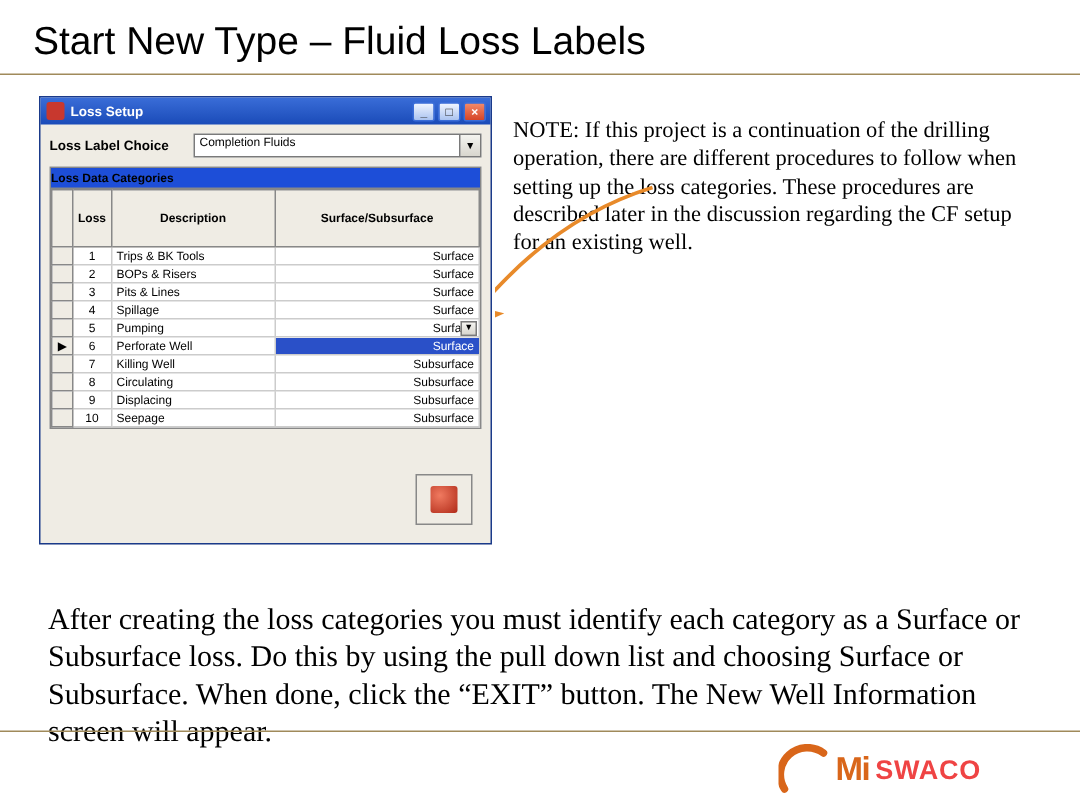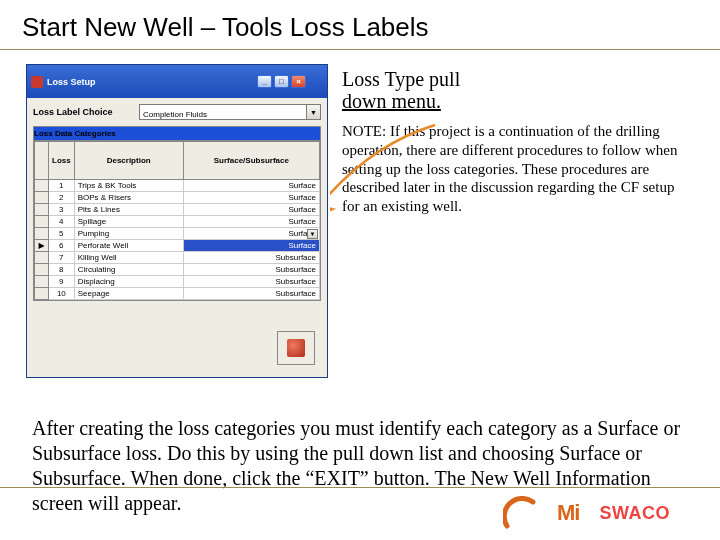--- a/index.html
+++ b/index.html
@@ -34,26 +34,26 @@
   .win {
     width: 302px;
     border: 1px solid #1a3a8a;
     background: #efece4;
     font-family: Tahoma, sans-serif;
     font-size: 9px;
     color: #000;
     position: relative;
   }
   .win-titlebar {
-    height: 33px;
+    height: 18px;
     background: linear-gradient(#3a6dd8, #1a4bb8);
     color: #fff;
     display: flex;
     align-items: center;
-    padding: 0 21px 0 4px;
+    padding: 0 3px 0 4px;
     font-weight: bold;
     font-size: 9px;
   }
   .win-titlebar .t-icon {
     width: 12px; height: 12px;
     background: #c8382e;
     margin-right: 4px;
     border-radius: 2px;
   }
   .win-ctrls { margin-left: auto; display: flex; gap: 2px; }
@@ -62,28 +62,28 @@
     background: linear-gradient(#f0f5ff,#aac3f0);
     border: 1px solid #3a6dd8;
     border-radius: 2px;
     font-size: 8px;
     text-align: center;
     line-height: 11px;
     color: #2a2a2a;
   }
   .win-btn.close { background: linear-gradient(#f28a6a,#d64528); color:#fff; }
   .win-body { padding: 6px; }
-  .win-row1 { display:flex; align-items:center; gap:16px; margin-bottom:6px; }
+  .win-row1 { display:flex; align-items:center; gap:6px; margin-bottom:6px; }
   .win-row1 .lbl { font-weight:bold; flex:0 0 90px; }
   .combo {
     flex:1;
     height:16px;
     border:1px solid #7a7a7a;
     background:#fff;
-    display:flex; align-items:flex-end;
+    display:flex; align-items:flex-start;
     padding:0 0 0 3px;
     position:relative;
     font-size:8px;
   }
   .combo .arrow {
     width:14px; height:14px;
     border-left:1px solid #7a7a7a;
     background:linear-gradient(#f4f4f0,#d8d6ce);
     margin-left:auto;
     display:flex;align-items:center;justify-content:center;
@@ -182,39 +182,39 @@
   }
   .footer-rule {
     position:absolute;
     left:0; right:0;
     bottom: 52px;
     height:1px;
     background:#a08a5a;
   }
   .logo {
     position:absolute;
-    right: 50px;
+    right: 66px;
     bottom: 10px;
     display:flex;
     align-items:center;
-    gap:20px;
+    gap:4px;
     font-family: Arial, sans-serif;
     margin-top: 24px;
   }
   .logo .arc {
     width:34px;height:34px;
     position:relative;
   }
   .logo .mi { font-weight:900; font-size:22px; color:#d9661a; letter-spacing:-1px; }
   .logo .swaco { font-weight:900; font-size:18px; color:#ef4444; letter-spacing:0.5px; }
 </style>
 </head>
 <body>
 
-<div class="slide-title">Start New Well – Tools Loss Labels</div>
+<div class="slide-title">Start New Type – Fluid Loss Labels</div>
 <div class="title-rule"></div>
 
 <div class="content">
 
   <div class="win">
     <div class="win-titlebar">
       <div class="t-icon"></div>
       <span>Loss Setup</span>
       <div class="win-ctrls">
         <div class="win-btn">_</div>
@@ -305,24 +305,20 @@
             </tbody>
         </table>
       </div>
       <div class="win-exit">
         <div class="dot"></div>
       </div>
     </div>
   </div>
 
   <div class="right-text">
-    <p class="pulldown-title">
-      <span>Loss Type pull</span><br>
-      <span class="ul">down menu.</span>
-    </p>
     <p class="note">NOTE:  If this project is a continuation of  the drilling operation, there are different procedures to follow when setting up the loss categories. These procedures are described later in the discussion regarding the CF setup for an existing well.</p>
   </div>
 </div>
 
 <svg class="arrow-svg" width="120" height="120">
   <defs>
     <marker id="ah" markerWidth="12" markerHeight="12" refX="3" refY="6" orient="auto">
       <path d="M0,0 L12,6 L0,12 L3,6 Z" fill="#e88a2a"></path>
     </marker>
   </defs>

